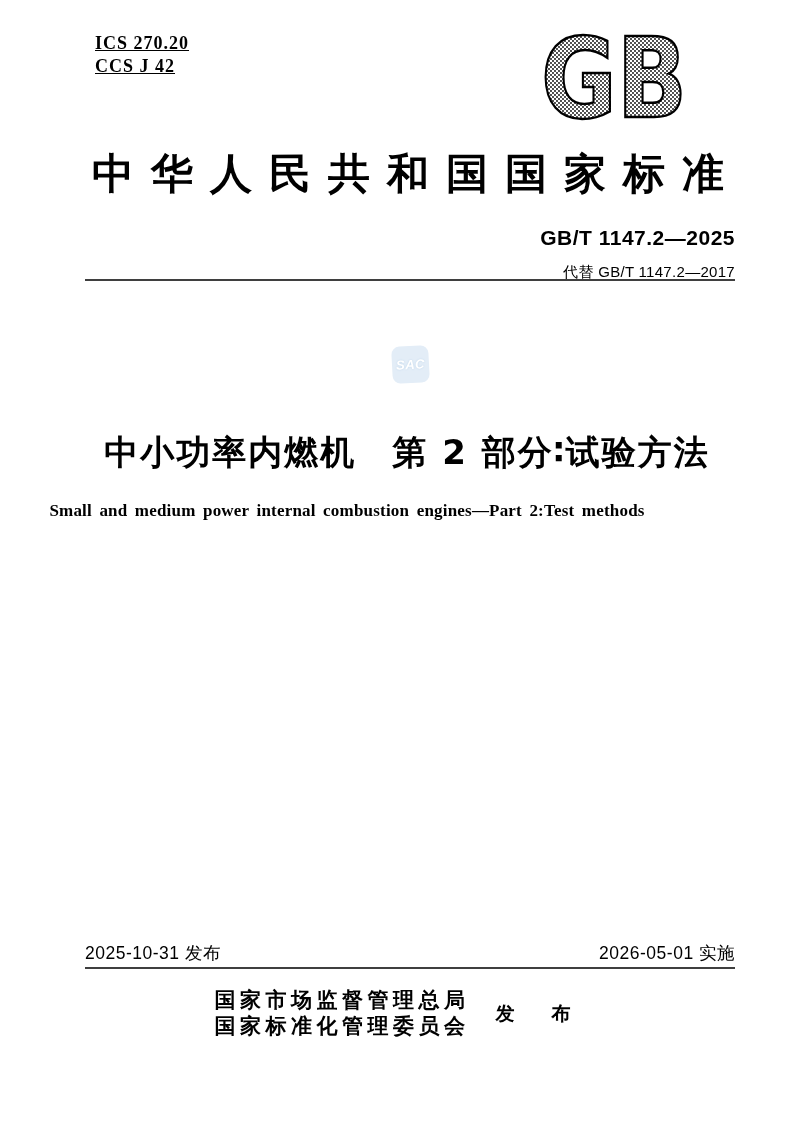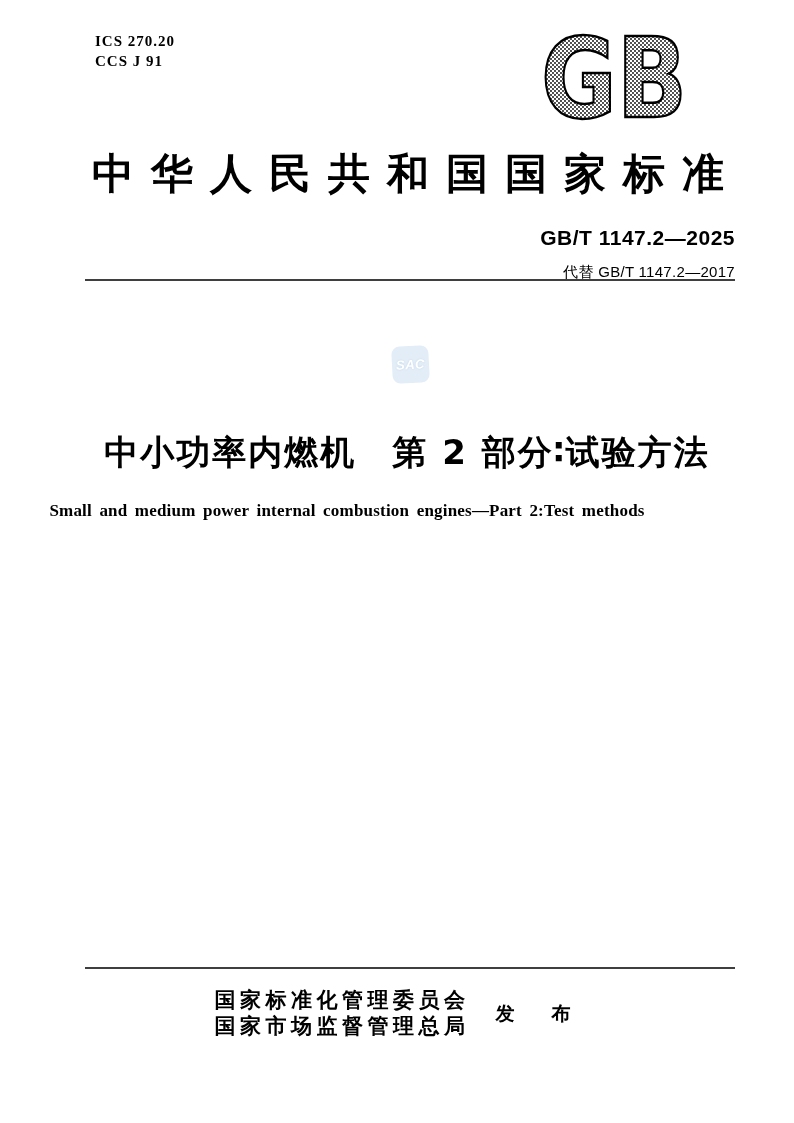--- a/index.html
+++ b/index.html
@@ -11,22 +11,23 @@
     background:#ffffff;
     font-family:"Liberation Serif", serif;
     color:#000;
     overflow:hidden;
   }
 
   
   .ics-block {
     position:absolute; left:95px; top:32px;
     font-family:"Liberation Serif", serif;
-    font-weight:bold; font-size:15px; line-height:1.3;
+    font-weight:bold; font-size:18px; line-height:1.3;
     letter-spacing:1px;
+    text-decoration:underline;
   }
 
   
   .gb-logo { position:absolute; left:538px; top:30px; width:152px; height:92px; }
 
   
   .std-name {
     position:absolute; top:146px; left:75px; width:650px;
     text-align:center;
     font-family:"Liberation Serif","DejaVu Serif", serif;
@@ -110,21 +111,21 @@
     white-space:nowrap;
   }
 </style>
 </head>
 <body>
 
 <div class="page">
 
   <div class="ics-block">
     <div>ICS 270.20</div>
-    <div>CCS J 91</div>
+    <div>CCS J 42</div>
   </div>
 
   <svg class="gb-logo" viewBox="0 0 152 92" xmlns="http://www.w3.org/2000/svg" aria-hidden="true">
     <defs>
       <pattern id="halftone" width="4" height="4" patternUnits="userSpaceOnUse">
         <rect width="4" height="4" fill="#ffffff"></rect>
         <circle cx="1" cy="1" r="0.9" fill="#000000"></circle>
         <circle cx="3" cy="3" r="0.9" fill="#000000"></circle>
       </pattern>
     </defs>
@@ -140,24 +141,28 @@
 
   <div class="rule-top"></div>
 
   <div class="watermark">
     <span>SAC</span>
   </div>
 
   <div class="doc-title">中小功率内燃机　第 2 部分∶试验方法</div>
   <div class="doc-subtitle">Small and medium power internal combustion engines—Part 2:Test methods</div>
 
+  <div class="date-row">
+    <span>2025-10-31 发布</span>
+    <span>2026-05-01 实施</span>
+  </div>
 
   <div class="rule-bottom"></div>
 
   <div class="issuer-row">
     <div class="issuer-names">
+      <span>国家市场监督管理总局</span>
       <span>国家标准化管理委员会</span>
-      <span>国家市场监督管理总局</span>
     </div>
     <span class="publish-label">发　布</span>
   </div>
 
 </div>
 
 </body></html>

